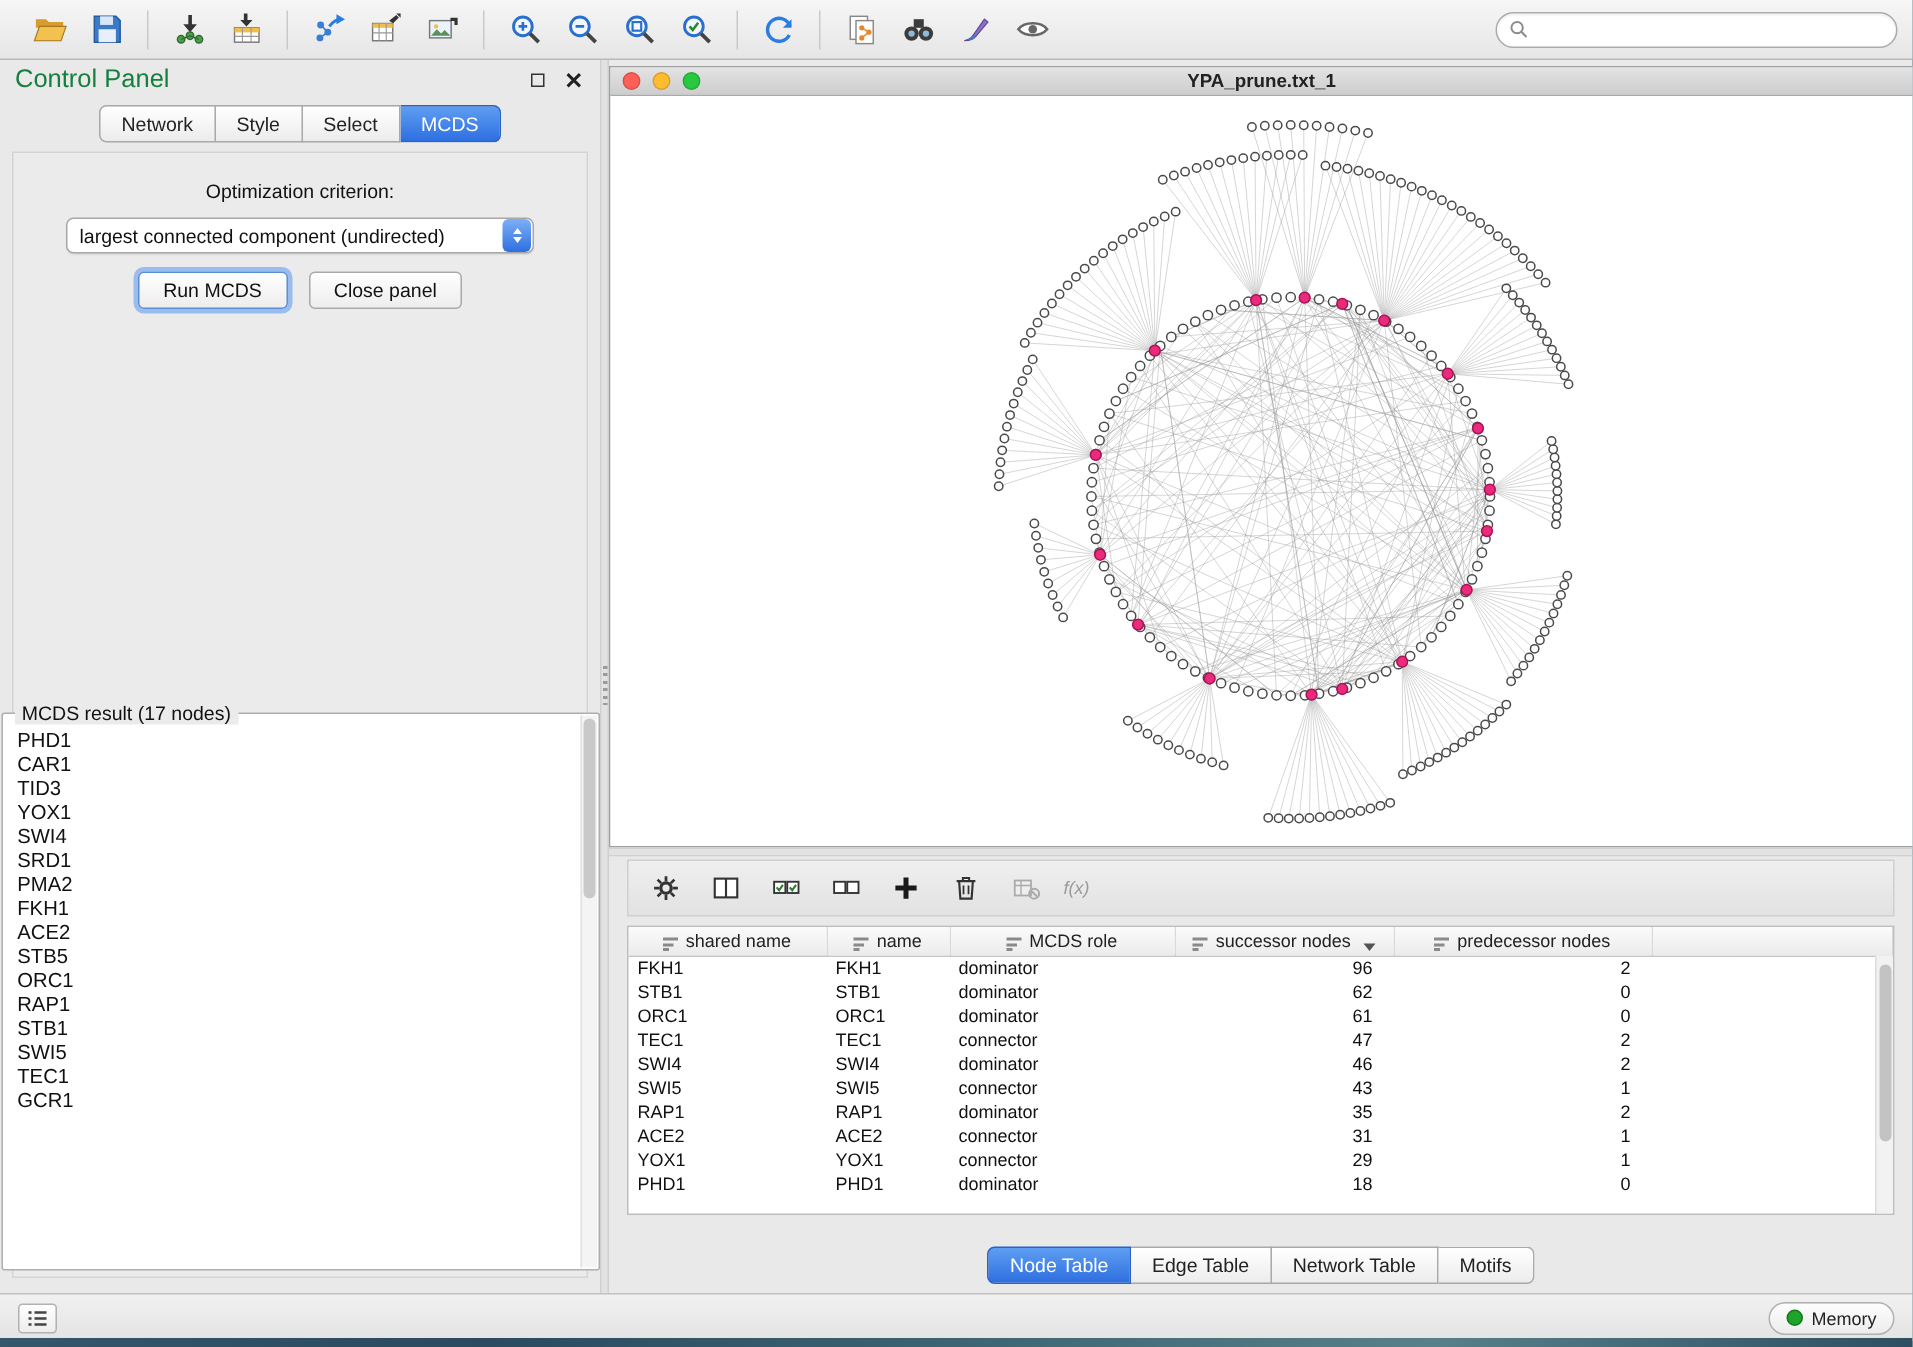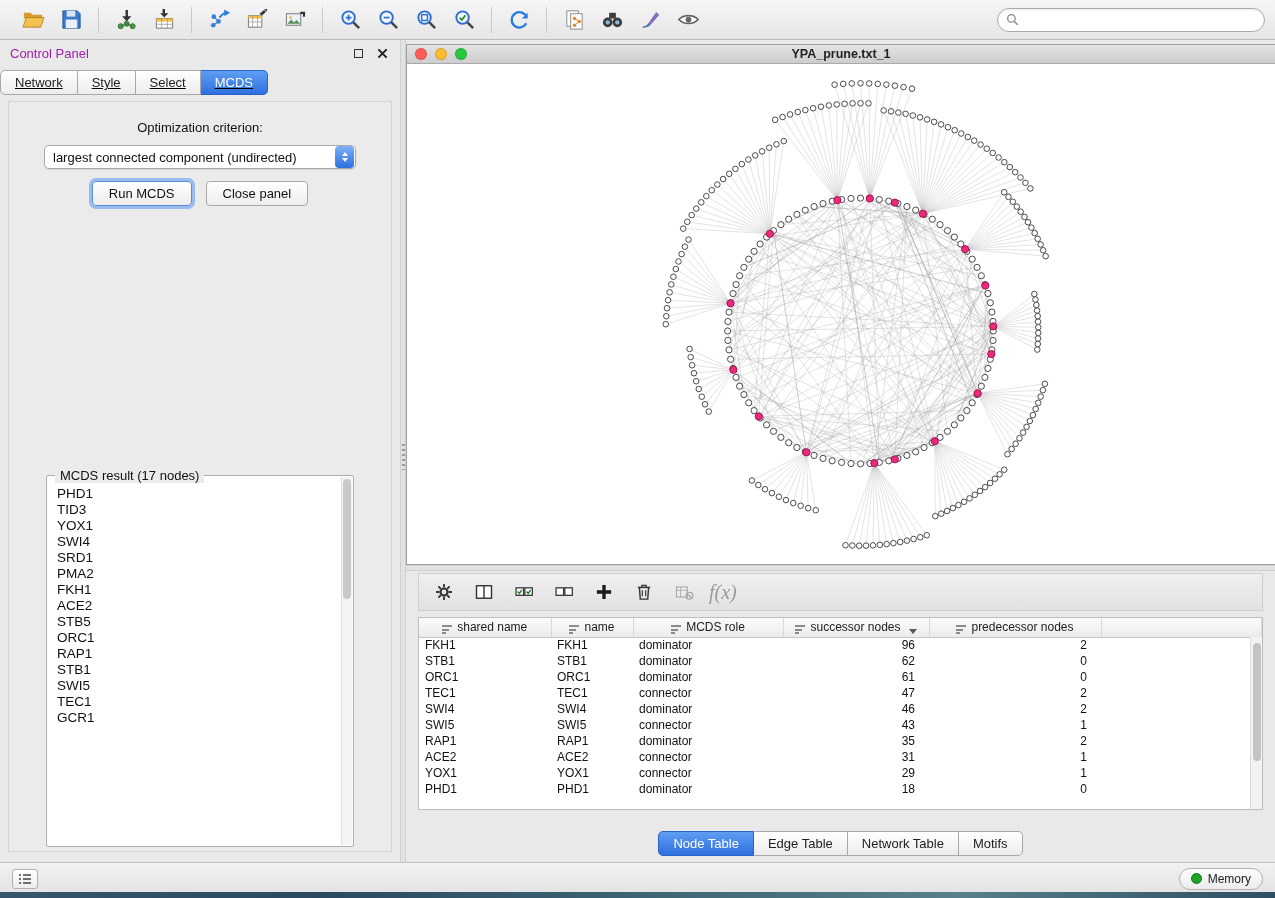--- a/index.html
+++ b/index.html
@@ -25,27 +25,27 @@
 
   
   .main { flex:1; display:flex; min-height:0; }
   .vsplit { width:6px; background:#e2e2e2; border-left:1px solid #cfcfcf; border-right:1px solid #cfcfcf; position:relative; }
   .vsplit .grip { position:absolute; left:1px; top:404px; width:3px; height:26px;
     background:repeating-linear-gradient(#9a9a9a 0 2px, transparent 2px 5px); }
 
   
   .control-panel { width:400px; background:#e9e9e9; display:flex; flex-direction:column; flex-shrink:0; }
   .panel-header { height:26px; display:flex; align-items:center; padding:0 10px; flex-shrink:0; }
-  .panel-title { font-size:13px; color:#a21caf; }
+  .panel-title { font-size:17px; color:#15803d; }
   .panel-header .hspace { flex:1; }
   .win-mini-btn { width:16px; height:16px; display:flex; align-items:center; justify-content:center; margin-left:8px; }
   .float-glyph { width:9px; height:9px; border:1.6px solid #333; display:block; }
   .close-glyph svg { width:11px; height:11px; }
 
-  .tab-row { display:flex; justify-content:flex-start; padding:4px 0 0; flex-shrink:0;text-decoration:underline; }
+  .tab-row { display:flex; justify-content:center; padding:4px 0 0; flex-shrink:0; }
   .seg-tab { font-size:13px; color:#222; background:linear-gradient(#ffffff,#ececec); border:1px solid #a9a9a9;
     border-left-width:0; padding:4px 14px; cursor:default; }
   .seg-tab:first-child { border-left-width:1px; border-radius:5px 0 0 5px; }
   .seg-tab:last-child { border-radius:0 5px 5px 0; }
   .seg-tab.active { background:linear-gradient(#5e9ef2,#2e6fe0); color:#fff; border-color:#2a62c6; }
 
   .tab-content { flex:1; margin:6px 8px 10px; border:1px solid #d4d4d4; background:#ebebeb;
     display:flex; flex-direction:column; align-items:center; padding-top:18px; min-height:0; }
   .opt-label { font-size:13px; color:#111; margin-bottom:10px; }
   .mac-select { width:312px; height:24px; background:#fff; border:1px solid #a8a8a8; border-radius:5px;
@@ -54,21 +54,21 @@
   .sel-stepper { width:19px; height:22px; margin-right:1px; border-radius:4px; background:linear-gradient(#7cb0f6,#2e6fe0);
     display:flex; flex-direction:column; align-items:center; justify-content:center; gap:2px; }
   .tri-up { width:0; height:0; border-left:3.5px solid transparent; border-right:3.5px solid transparent; border-bottom:4.5px solid #fff; }
   .tri-down { width:0; height:0; border-left:3.5px solid transparent; border-right:3.5px solid transparent; border-top:4.5px solid #fff; }
   .btn-row { display:flex; gap:14px; margin-top:12px; }
   .push-btn { font-size:13px; color:#111; background:linear-gradient(#ffffff,#ededed); border:1px solid #a9a9a9;
     border-radius:4px; padding:4px 16px; font-family:inherit; }
   .push-btn.focus-ring { box-shadow:0 0 0 3px rgba(88,150,240,.55); border-color:#5a8fd6; }
 
   .cp-spacer { flex:1; }
-  .mcds-fieldset { width:308px; height:372px; border:1px solid #aeaeae; border-radius:2px; background:#fff;
+  .mcds-fieldset { width:399px; height:372px; border:1px solid #aeaeae; border-radius:2px; background:#fff;
     margin-bottom:4px; position:relative; display:flex; flex-direction:column; }
   .mcds-legend { position:absolute; top:-8px; left:8px; background:#ebebeb; padding:0 5px; font-size:13px; color:#111; }
   .mcds-list { flex:1; overflow:hidden; padding:10px 0 0 10px; position:relative; }
   .mcds-item { font-size:13.5px; color:#111; line-height:16px; }
   .mcds-scroll { position:absolute; right:1px; top:1px; bottom:1px; width:11px; background:#f4f4f4; border-left:1px solid #e0e0e0; }
   .mcds-scroll .thumb { position:absolute; left:1px; right:1px; top:2px; height:120px; background:#c9c9c9; border-radius:5px; }
 
   
   .right-col { flex:1; display:flex; flex-direction:column; min-width:0; }
   .net-frame { height:521px; margin-top:4px; border:1px solid #9f9f9f; border-right:none; display:flex; flex-direction:column; flex-shrink:0; background:#fff; }
@@ -84,21 +84,21 @@
   .pink circle { fill:#ec2a7c; stroke:#a81256; stroke-width:1; }
 
   .hsplit { height:6px; background:#e2e2e2; border-top:1px solid #cfcfcf; border-bottom:1px solid #cfcfcf; }
 
   
   .table-panel { flex:1; display:flex; flex-direction:column; min-height:0; background:#e9e9e9; }
   .tp-toolbar { height:38px; margin:2px 12px 0; background:linear-gradient(#efefef,#e2e2e2); border:1px solid #cfcfcf;
     display:flex; align-items:center; gap:10px; padding:0 10px; flex-shrink:0; }
   .tp-btn { width:30px; height:28px; display:flex; align-items:center; justify-content:center; border-radius:3px; }
   .tp-btn svg { width:20px; height:20px; }
-  .fx-label { font-family:Liberation Serif, serif; font-style:italic; font-size:20px; color:#9a9a9a; }
+  .fx-label { font-family:Liberation Sans, sans-serif; font-style:italic; font-size:12px; color:#9a9a9a; }
 
   .table-wrap { flex:1; margin:6px 12px 4px; background:#fff; border:1px solid #bdbdbd; position:relative; overflow:hidden; min-height:0; }
   table.data { border-collapse:collapse; table-layout:fixed; width:100%; }
   table.data col.c0{width:132px} table.data col.c1{width:82px} table.data col.c2{width:150px}
   table.data col.c3{width:146px} table.data col.c4{width:172px} table.data col.c5{width:auto}
   table.data th { height:19px; background:linear-gradient(#fbfbfb,#ebebeb); border-bottom:1px solid #c6c6c6; border-right:1px solid #d9d9d9;
     font-size:12px; font-weight:normal; color:#222; text-align:center; position:relative; padding:0 4px; white-space:nowrap; overflow:hidden; }
   table.data th .hdr-inner { display:flex; align-items:flex-end; justify-content:center; gap:5px; }
   .hdr-ico { width:10px; height:9px; display:inline-block; flex-shrink:0;
     background:linear-gradient(#8a8a8a,#8a8a8a) 0 0/10px 2px no-repeat,
@@ -311,20 +311,21 @@
         </div>
         <div class="btn-row">
           <button class="push-btn focus-ring">Run MCDS</button>
           <button class="push-btn">Close panel</button>
         </div>
         <div class="cp-spacer"></div>
         <div class="mcds-fieldset">
           <span class="mcds-legend">MCDS result (17 nodes)</span>
           <div class="mcds-list">
               <div class="mcds-item">PHD1</div>
+              <div class="mcds-item">CAR1</div>
               <div class="mcds-item">TID3</div>
               <div class="mcds-item">YOX1</div>
               <div class="mcds-item">SWI4</div>
               <div class="mcds-item">SRD1</div>
               <div class="mcds-item">PMA2</div>
               <div class="mcds-item">FKH1</div>
               <div class="mcds-item">ACE2</div>
               <div class="mcds-item">STB5</div>
               <div class="mcds-item">ORC1</div>
               <div class="mcds-item">RAP1</div>

